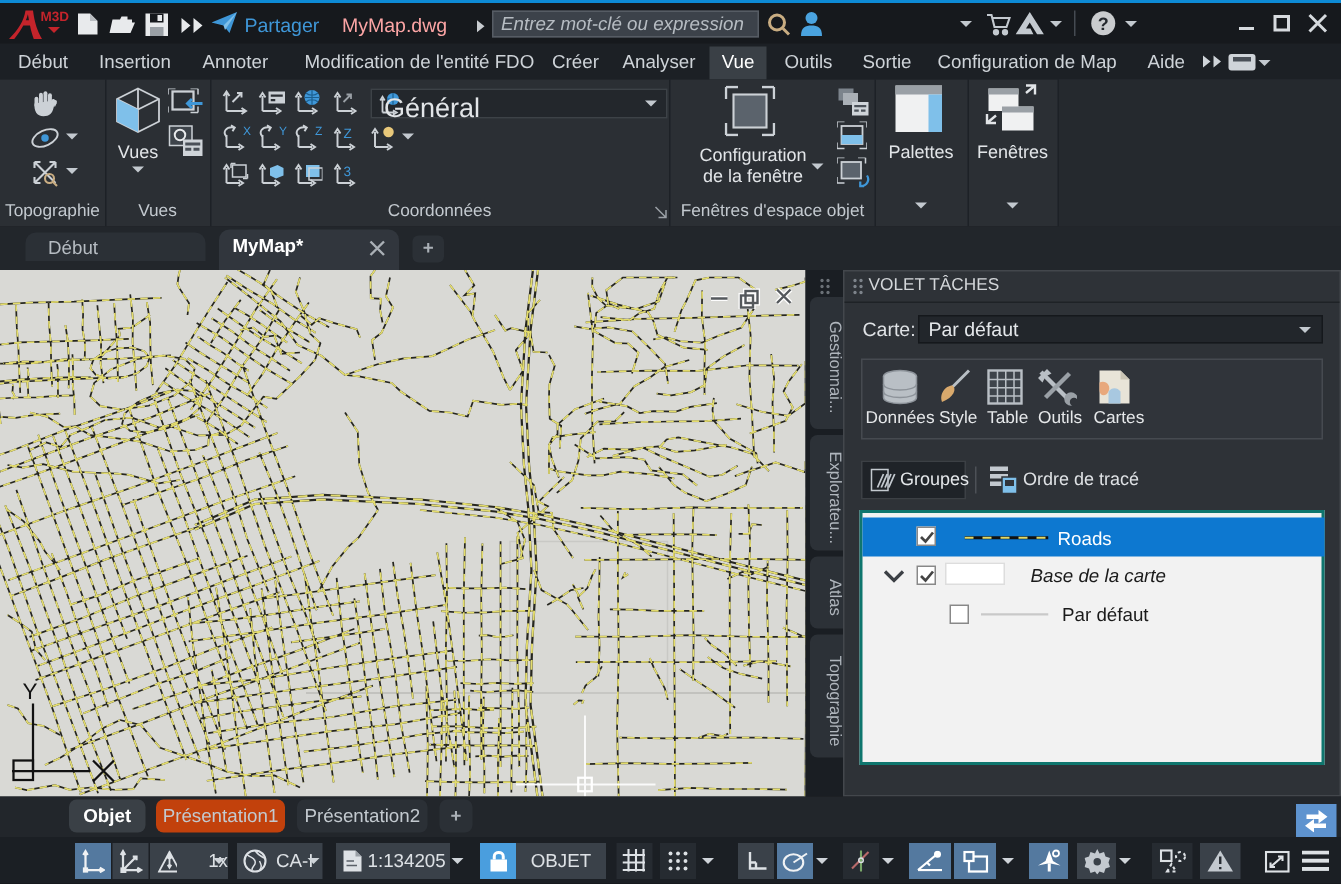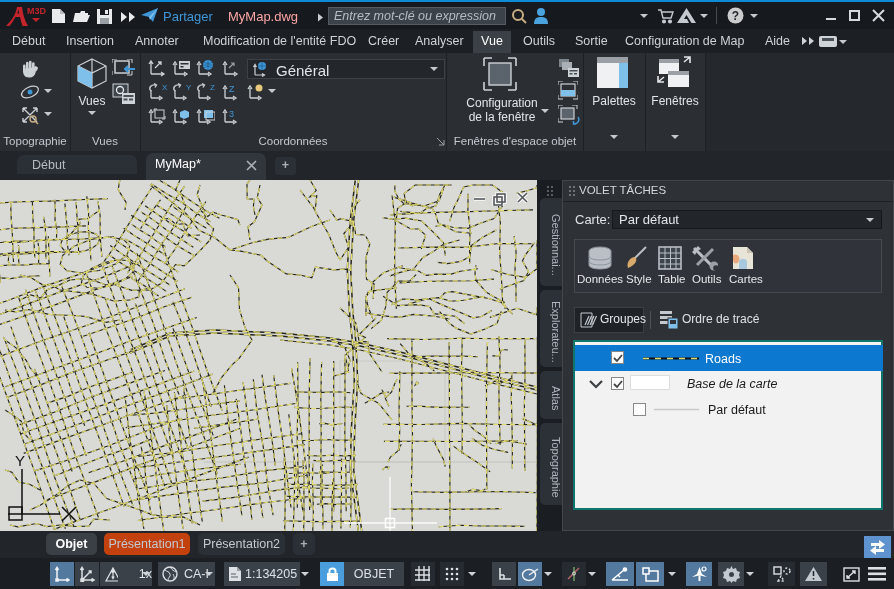--- a/index.html
+++ b/index.html
@@ -211,21 +211,21 @@
         <path d="M4,16 L4,6 M4,16 L14,16 M2,7 L4,4 L6,7 M13,14 L16,16 L13,18" stroke="#ccd1d6" stroke-width="1.3"></path>
         <path d="M8,10 L13,5 M10,5 L13,5 L13,8" stroke="#9aa0a6" stroke-width="1.2"></path>
       </svg>
   
   <div class="abs" style="left:247px;top:6px;width:198px;height:20px;background:#23272c;border:1px solid #3d4247"></div>
   <svg class="abs" style="left:251px;top:8px" width="18" height="17" fill="none">
         <path d="M4,14 L4,5 M4,14 L12,14 M2.5,6 L4,3.5 L5.5,6 M11,12.5 L13.5,14 L11,15.5" stroke="#ccd1d6" stroke-width="1.2"></path>
         <circle cx="11" cy="5" r="4" fill="#3f97d8"></circle>
         <path d="M7,5 L15,5 M11,1 L11,9" stroke="#1c5f8f" stroke-width="0.8"></path>
       </svg>
-  <div class="abs" style="left:276px;top:9px;font-size:15px;color:#e2e5e8">Général</div>
+  <div class="abs" style="left:256px;top:9px;font-size:18px;color:#e2e5e8">Général</div>
   <div class="abs caret" style="left:430px;top:14px"></div>
   
   <svg class="abs" style="left:147px;top:29px" width="22" height="20" fill="none">
         <path d="M4,16 L4,8 M4,16 L13,16 M12,14 L15,16 L12,18" stroke="#ccd1d6" stroke-width="1.3"></path>
         <path d="M4,9 C1,6 4,2 9,3 M7,1.5 L9.5,3 L8,5.5" stroke="#ccd1d6" stroke-width="1.3"></path>
         <text x="15" y="8" font-size="8" fill="#3f97d8" font-family="Liberation Sans">X</text>
       </svg>
   <svg class="abs" style="left:171px;top:29px" width="22" height="20" fill="none">
         <path d="M4,16 L4,8 M4,16 L13,16 M12,14 L15,16 L12,18" stroke="#ccd1d6" stroke-width="1.3"></path>
         <path d="M4,9 C1,6 4,2 9,3 M7,1.5 L9.5,3 L8,5.5" stroke="#ccd1d6" stroke-width="1.3"></path>
@@ -310,21 +310,21 @@
         <rect x="12" y="15" width="21" height="4" fill="#9aa0a6"></rect>
         <path d="M28,1 L34,1 L34,7 M34,1 L28,6 M8,26 L2,26 L2,20 M2,26 L8,21" stroke="#e2e5e8" stroke-width="1.6" fill="none"></path>
       </svg>
   <div class="abs" style="left:645px;top:41px;width:60px;text-align:center;font-size:12px;color:#e2e5e8">Fenêtres</div>
   <div class="abs caret" style="left:671px;top:82px"></div>
 </div>
 
 <div class="abs" id="doctabs">
   <div class="abs" id="docstrip"></div>
   <div class="dtab" style="left:17px;top:4px;width:120px;height:19px;background:#2b3036;color:#b6bcc2;line-height:20px;padding-left:15px">Début</div>
-  <div class="dtab" style="left:146px;top:2px;width:120px;height:27px;background:#31363d;color:#fff;font-weight:normal;line-height:22px;padding-left:9px">MyMap*</div>
+  <div class="dtab" style="left:146px;top:2px;width:120px;height:27px;background:#31363d;color:#fff;font-weight:bold;line-height:22px;padding-left:9px">MyMap*</div>
   <svg class="abs" style="left:246px;top:9px" width="11" height="11">
         <path d="M1,1 L10,10 M10,1 L1,10" stroke="#aab0b6" stroke-width="1.6"></path>
       </svg>
   <div class="dtab" style="left:275px;top:6px;width:21px;height:18px;background:#2b3036;border-radius:4px;color:#aab0b6;text-align:center;line-height:17px;font-weight:bold">+</div>
 </div>
 
 <div class="abs" id="canvas">
 <svg width="537" height="351" viewBox="0 0 537 351" style="position:absolute;left:0;top:0">
 <rect width="537" height="351" fill="#d9d9d5"></rect>
 <path d="M204,282 L537,282" stroke="#c2c2be" stroke-width="1.2" fill="none"></path>

